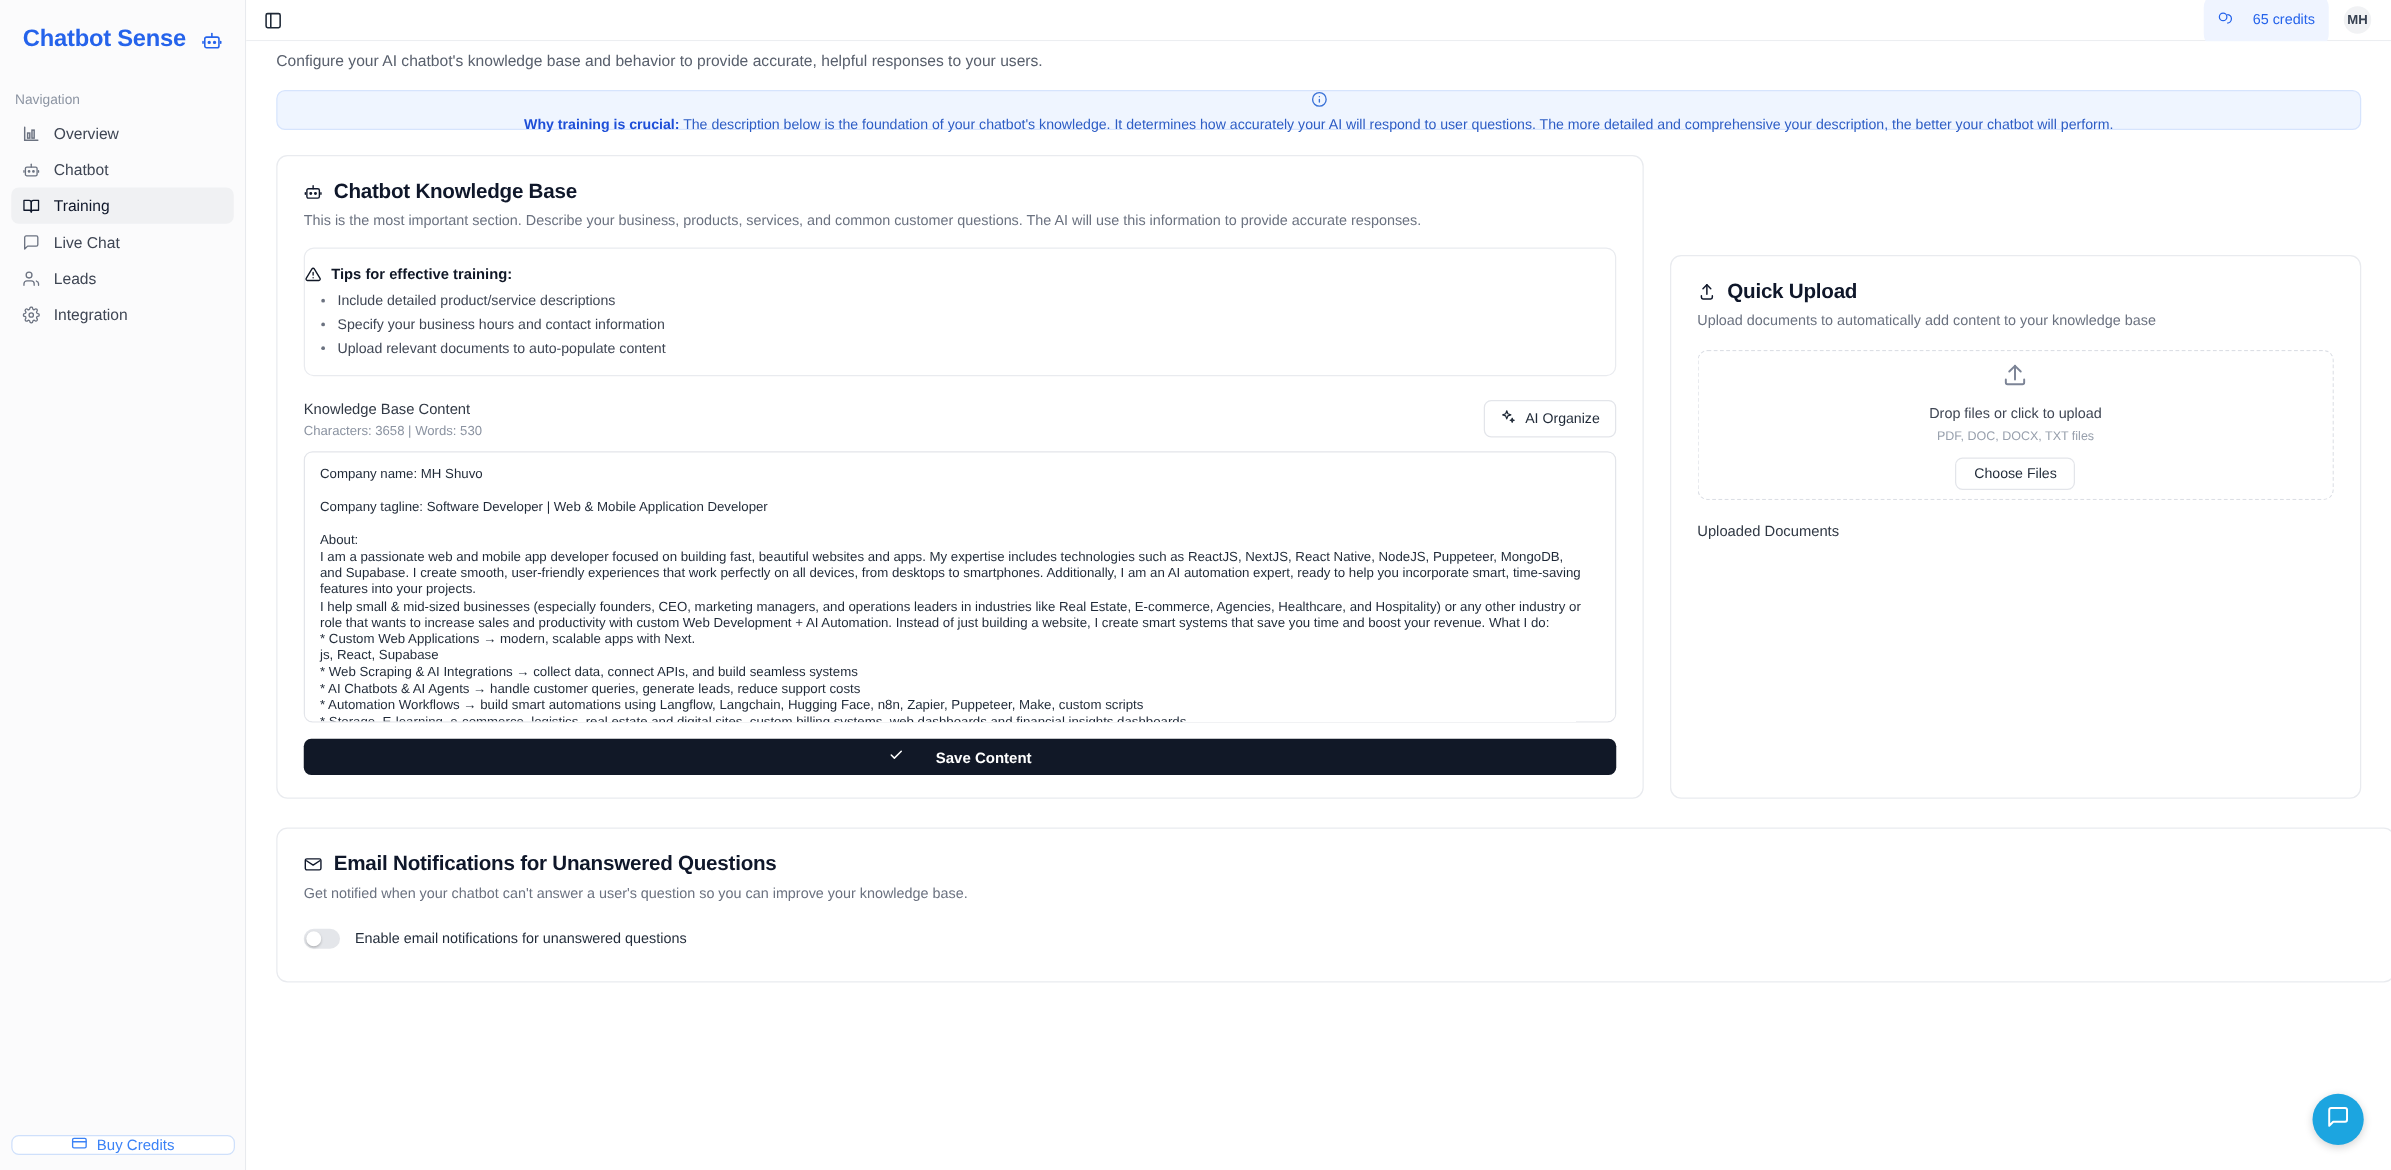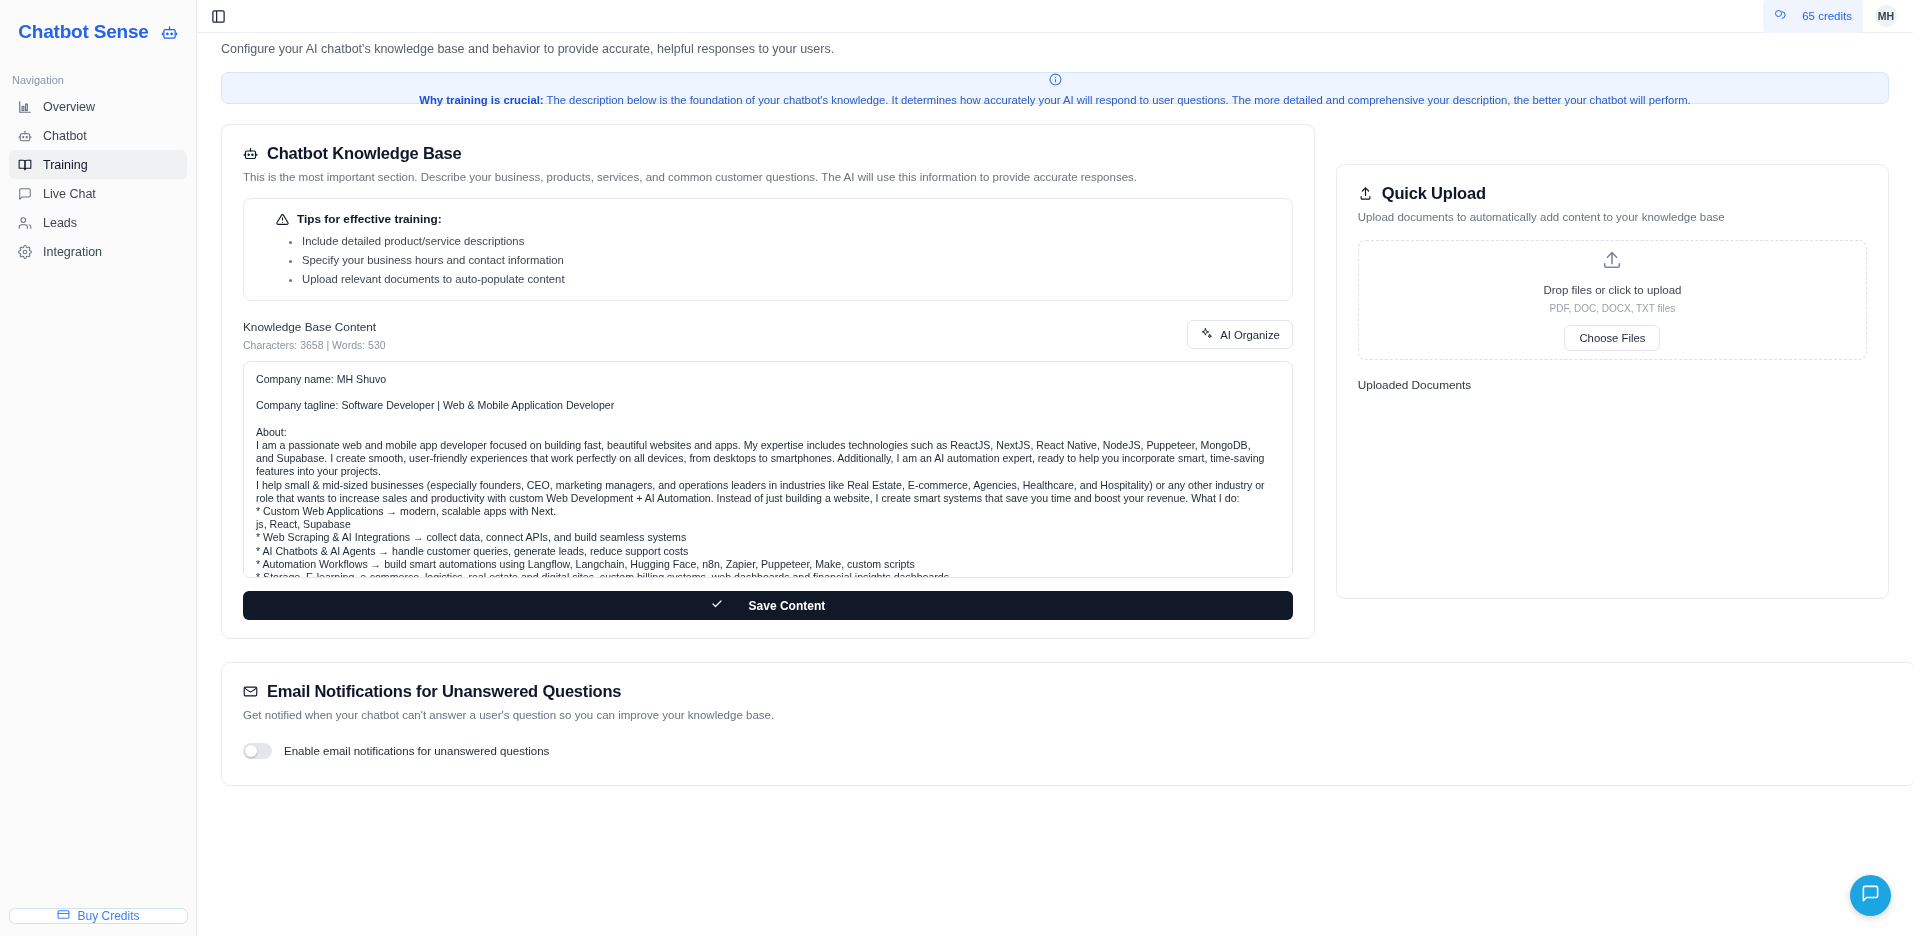--- a/index.html
+++ b/index.html
@@ -72,38 +72,38 @@
 
   .callout {
     margin:16px 24px 0 24px; height:32px;
     background:#eff5ff; border:1px solid #d6e4fd; border-radius:7px;
     display:flex; align-items:center; gap:8px; padding:0 12px;
     font-size:11.3px; color:#2c5cc5;flex-direction:column;
   }
   .callout b { color:#1d4ed8; }
   .callout .ico { color:#3b73d8; display:flex; align-items:center;}
 
-  .row { display:flex; gap:21px; margin:20px 24px 0 24px; align-items:center; }
+  .row { display:flex; gap:21px; margin:20px 24px 0 24px; align-items:flex-end; }
 
   .card {
     background:#ffffff; border:1px solid #e9ebef; border-radius:9px;
   }
   .card-kb { width:1112px; padding:19px 21px 18px 21px; }
   .card-up { width:562px; padding:19px 21px 19px 21px; height:435px;}
 
   .card-title {
     display:flex; align-items:center; gap:9px;
     font-size:16.5px; font-weight:bold; letter-spacing:-0.2px;
   }
   .card-title .ti { display:flex; align-items:center; color:#0f172a;}
   .card-desc { font-size:11.5px; color:#6b7280; margin-top:8px; }
 
   .tips {
     margin-top:15px; border:1px solid #e9ebef; border-radius:8px;
-    padding:13px 16px 15px 32px;
+    padding:13px 16px 15px 0;
   }
   .tips-head { display:flex; align-items:center; gap:8px; font-size:11.8px; font-weight:bold; color:#111827; }
   .tips-head .ico { color:#111827; display:flex; }
   .tips ul { margin:9px 0 0 0; padding-left:26px; }
   .tips li { font-size:11.3px; color:#3f4654; margin-top:7px; }
   .tips li::marker { color:#6b7280; }
 
   .kb-label-row { display:flex; align-items:flex-start; justify-content:space-between; margin-top:19px;}
   .kb-label { font-size:11.8px; color:#303844; }
   .kb-count { font-size:10.5px; color:#8b93a1; margin-top:5px;}

